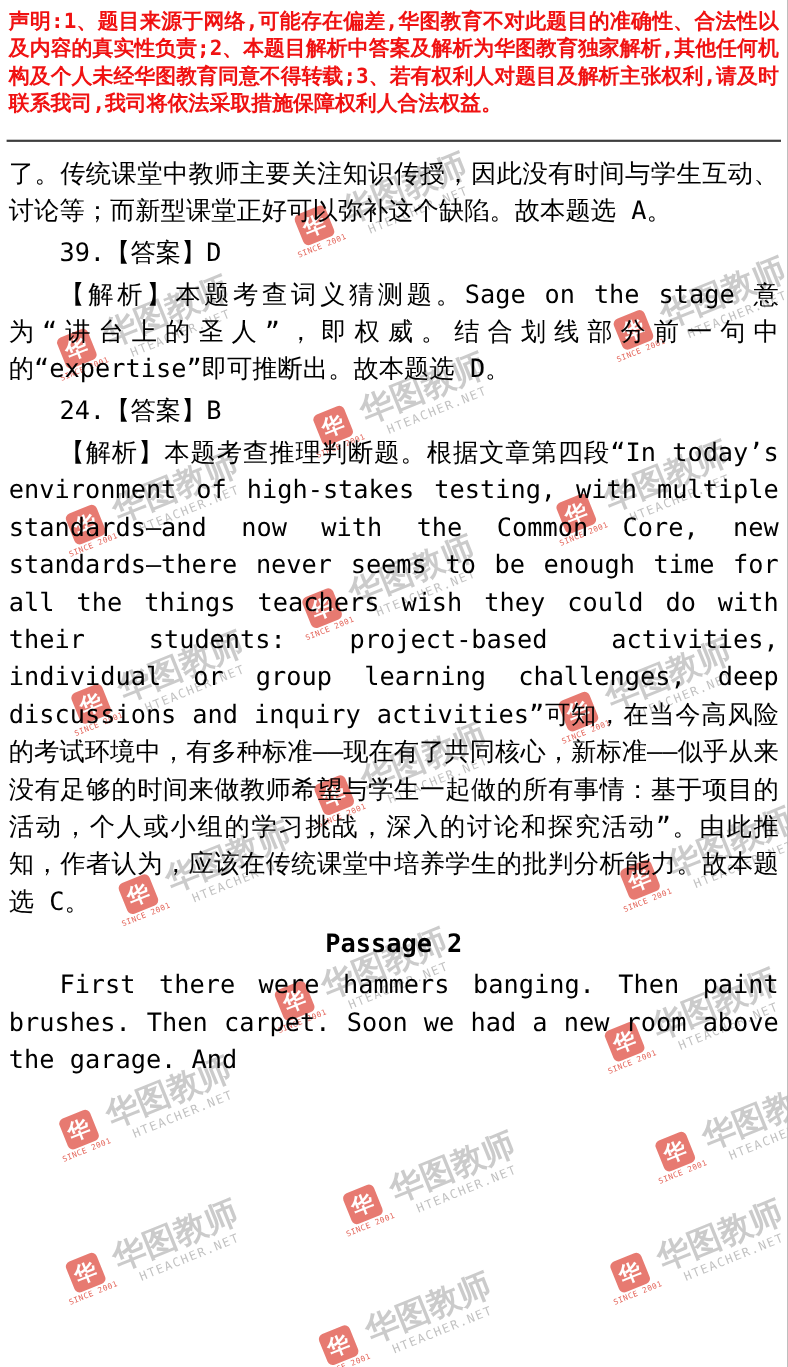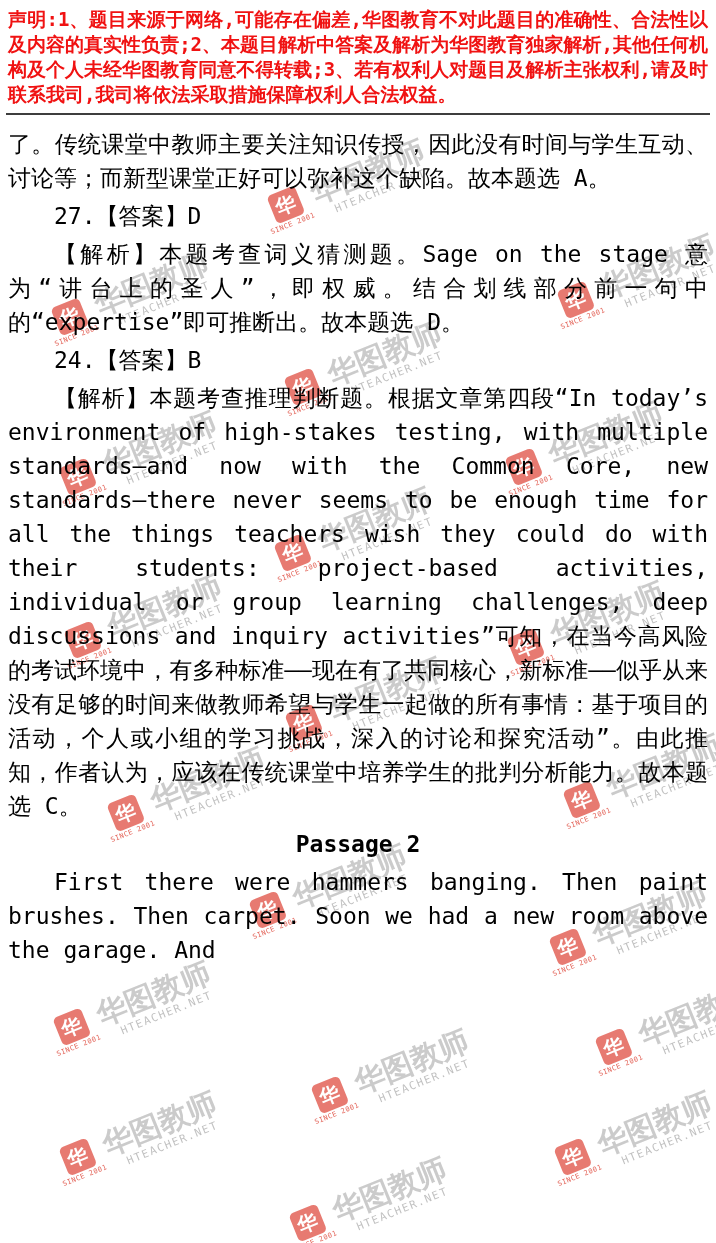--- a/index.html
+++ b/index.html
@@ -37,21 +37,21 @@
   }
   .wm-domain{
     font-size:11px;letter-spacing:1.5px;line-height:1;
     color:rgba(125,125,125,0.48);
     margin-top:2px;margin-left:16px;
   }
   
   .content{position:relative;z-index:1;}
   .disclaimer{
     margin:0 6px;
-    padding:7px 2px 6px 2px;
+    padding:7px 2px 20px 2px;
     border-bottom:2px solid #3d3d3d;
     font-size:19px;line-height:25px;
     font-weight:bold;
     text-align:justify;
   }
   .body-text{padding:12px 8px 0 8px;}
   .para{
     margin:0 0 4px 0;
     font-size:23px;line-height:34px;
     text-align:justify;
@@ -268,21 +268,21 @@
         </span>
       </div>
     </div>
 
   <div class="content">
 
     <p class="disclaimer" style="color: rgb(240, 18, 18);"><span>声明:</span><span>1、题目来源于网络,可能存在偏差,华图教育不对此题目的准确性、合法性以及内容的真实性负责;2、本题目解析中答案及解析为华图教育独家解析,其他任何机构及个人未经华图教育同意不得转载;3、若有权利人对题目及解析主张权利,请及时联系我司,我司将依法采取措施保障权利人合法权益。</span></p>
 
     <div class="body-text" id="body-text">
         <p class="para plain">了。传统课堂中教师主要关注知识传授，因此没有时间与学生互动、讨论等；而新型课堂正好可以弥补这个缺陷。故本题选 A。</p>
-        <p class="para indent">27.【答案】D</p>
+        <p class="para indent">39.【答案】D</p>
         <p class="para indent">【解析】本题考查词义猜测题。Sage on the stage 意为“讲台上的圣人”，即权威。结合划线部分前一句中的“expertise”即可推断出。故本题选 D。</p>
         <p class="para indent">24.【答案】B</p>
         <p class="para indent">【解析】本题考查推理判断题。根据文章第四段“In today’s environment of high-stakes testing, with multiple standards—and now with the Common Core, new standards—there never seems to be enough time for all the things teachers wish they could do with their students: project-based activities, individual or group learning challenges, deep discussions and inquiry activities”可知，在当今高风险的考试环境中，有多种标准——现在有了共同核心，新标准——似乎从来没有足够的时间来做教师希望与学生一起做的所有事情：基于项目的活动，个人或小组的学习挑战，深入的讨论和探究活动”。由此推知，作者认为，应该在传统课堂中培养学生的批判分析能力。故本题选 C。</p>
         <p class="para center bold">Passage 2</p>
         <p class="para indent">First there were hammers banging. Then paint brushes. Then carpet. Soon we had a new room above the garage. And</p>
       </div>
 
   </div>
 </div>
 

